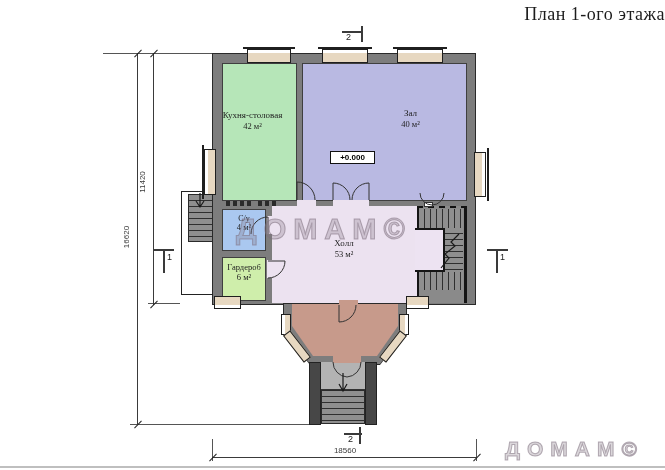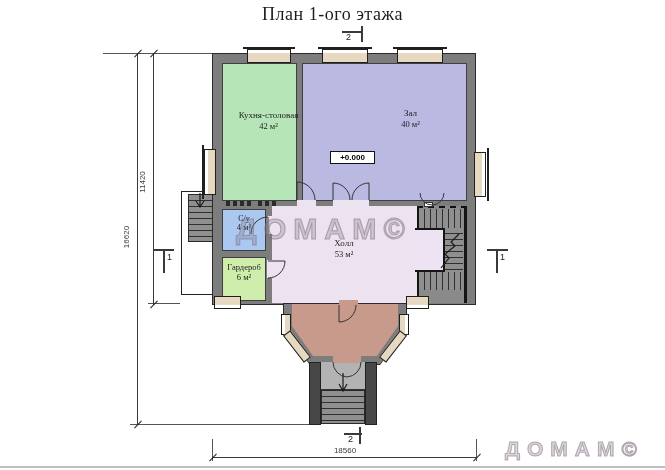--- a/index.html
+++ b/index.html
@@ -1,21 +1,21 @@
 <!DOCTYPE html>
 <html><head>
 <meta charset="utf-8">
 <style>
   html,body{margin:0;padding:0;}
   body{font-family:"Liberation Serif", serif; background:#ffffff;}
   .canvas{position:relative;width:665px;height:470px;background:#ffffff;overflow:hidden;}
   .abs{position:absolute;box-sizing:border-box;}
 
   
-  .title{left:0;top:4px;width:665px;text-align:center;font-size:18px;color:#1c1c1c;letter-spacing:.5px;}
+  .title{left:0;top:4px;width:665px;text-align:right;font-size:18px;color:#1c1c1c;letter-spacing:.5px;}
 
   
   .dimline{background:#3a3a3a;}
   .tick{width:10px;height:1px;background:#222;transform:rotate(-45deg);}
   .dimlabel{font-size:8px;color:#3a3a3a;font-family:"Liberation Sans",sans-serif;text-align:center;width:60px;height:10px;line-height:10px;}
   .vlabel{transform:rotate(-90deg);}
   .seclabel{font-size:9px;color:#222;font-family:"Liberation Sans",sans-serif;}
 
   
   .wall{background:#7d7d7d;border:1px solid #2a2a2a;}
@@ -165,21 +165,21 @@
       <path d="M333,362 A15,15 0 0 0 347,377"></path>
       <path d="M361,362 A15,15 0 0 1 347,377"></path>
     </g>
     <g fill="none" stroke="#1a1a1a" stroke-width="1.2">
       <path d="M200,193 L200,206 M196,201 L200,207 L204,201"></path>
       <path d="M343,373 L343,390 M339,384 L343,391 L347,384"></path>
       <path d="M441,268 L449,258 L445,254 L455,246 L451,242 L459,234"></path>
     </g>
   </svg>
 
-  <div class="abs roomlabel" style="left:222px;top:110px;width:93px;">
+  <div class="abs roomlabel" style="left:206px;top:110px;width:93px;">
     <div>Кухня-столовая</div>
     <div class="area">42 м²</div>
   </div>
   <div class="abs roomlabel" style="left:328px;top:108px;width:165px;">
     <div>Зал</div>
     <div class="area">40 м²</div>
   </div>
   <div class="abs roomlabel" style="left:222px;top:214px;width:44px;font-size:8px;line-height:9px;">
     <div>С/у</div>
     <div class="area">4 м²</div>

